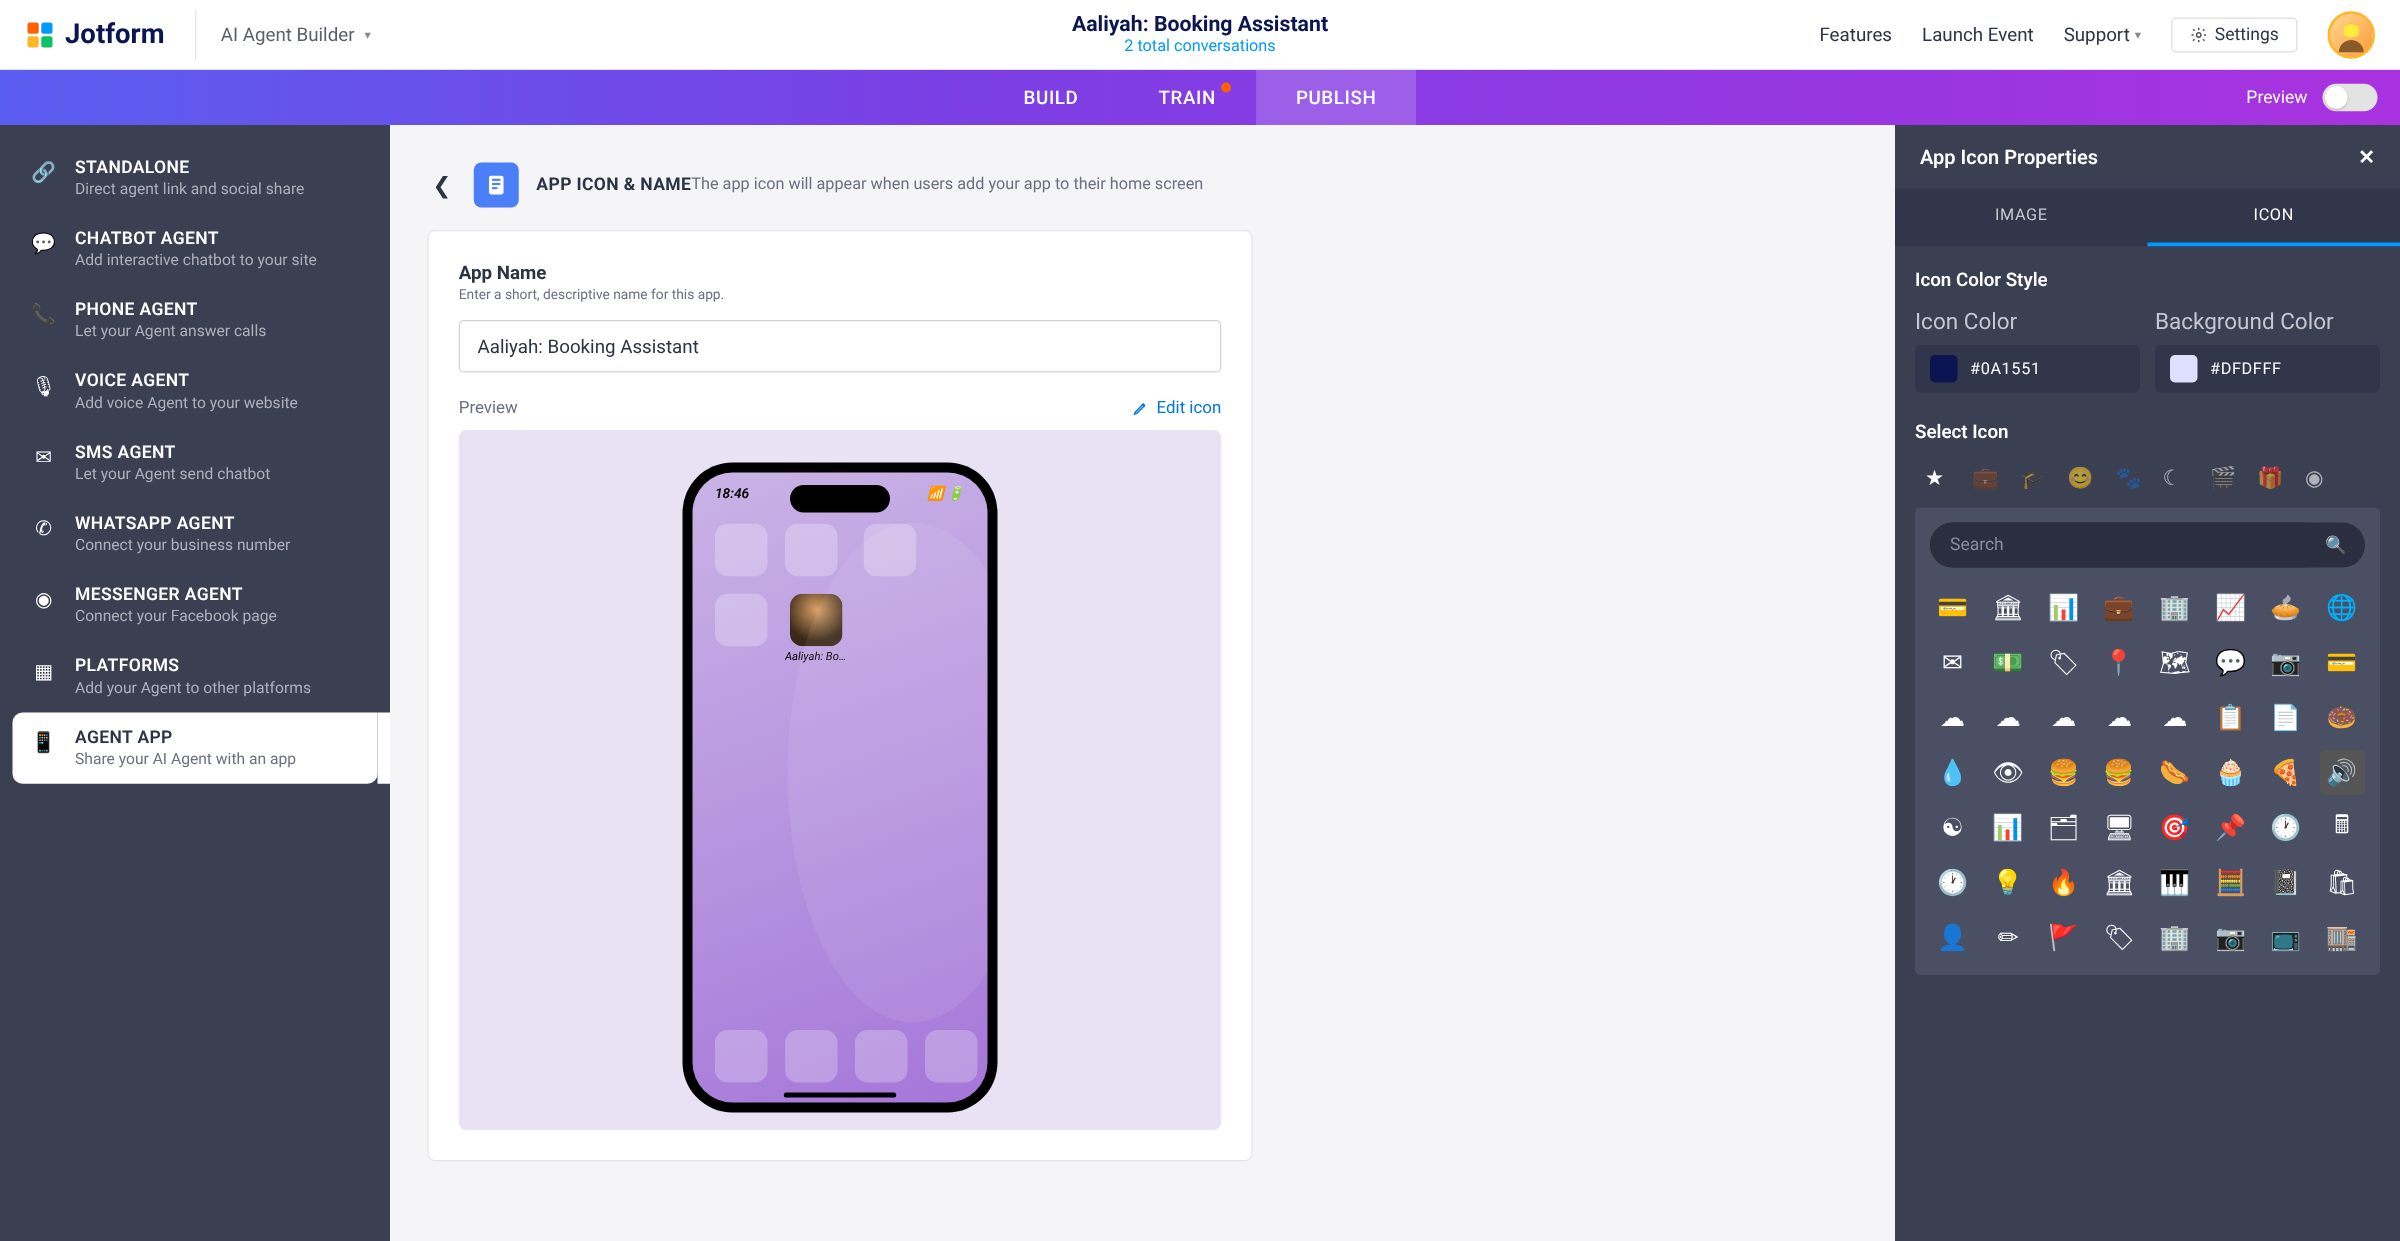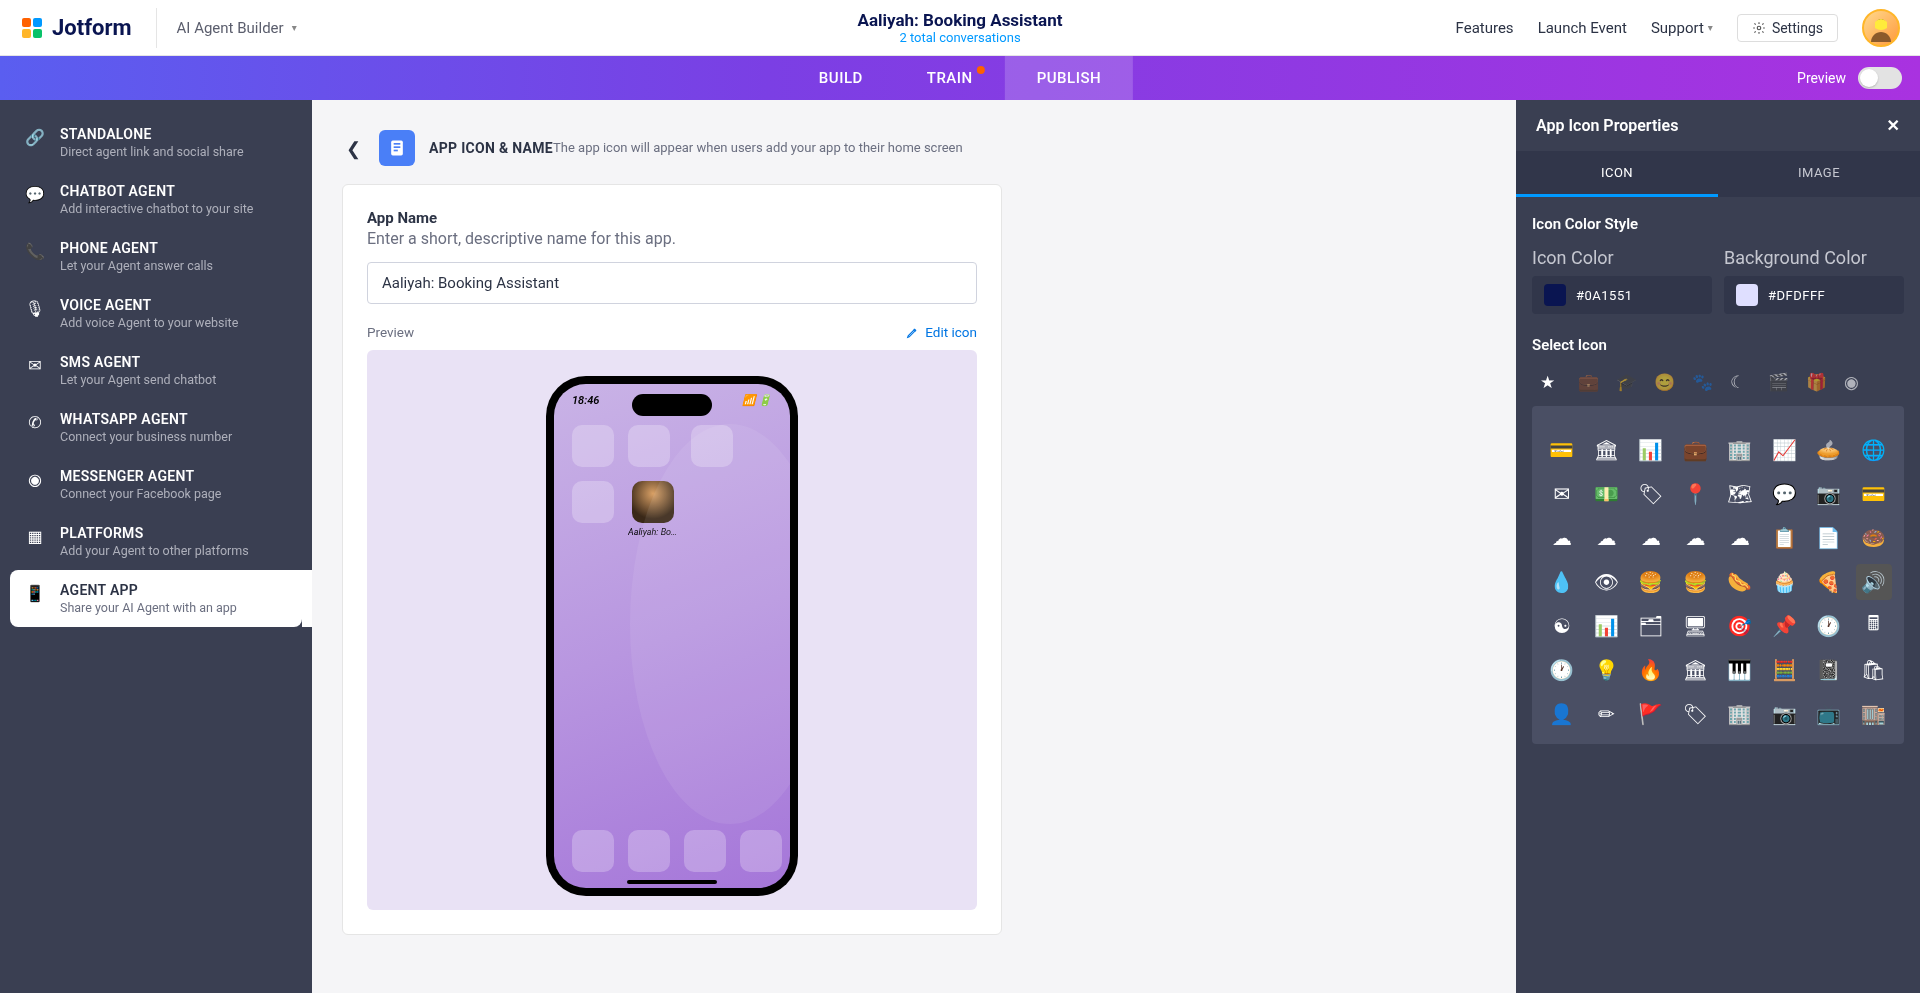--- a/index.html
+++ b/index.html
@@ -53,21 +53,21 @@
 .crumb-row { display: flex; align-items: center; gap: 14px; margin-bottom: 18px; }
 .back-arrow { font-size: 18px; color: #2c3345; cursor: pointer; padding:4px;}
 .crumb-icon { width: 36px; height: 36px; background: #4a7ff7; border-radius: 6px; display: flex; align-items: center; justify-content: center; }
 .crumb-icon svg { width: 20px; height: 20px; }
 .crumb-texts { display: flex; flex-direction: row; }
 .crumb-title { font-weight: 700; font-size: 14px; color: #2c3345; letter-spacing: .3px;}
 .crumb-desc { font-size: 13px; color: #6b6f80; }
 
 .card { background: #fff; border: 1px solid #e5e5e5; border-radius: 6px; padding: 24px; max-width: 660px; }
 .field-label { font-weight: 700; font-size: 15px; color: #2c3345; }
-.field-desc { font-size: 16px; color: #6b6f80; margin-top: 2px; }
+.field-desc { font-size: 11px; color: #6b6f80; margin-top: 2px; }
 .text-input { width: 100%; padding: 11px 14px; border: 1px solid #d0d3de; border-radius: 4px; margin-top: 14px; font-size: 15px; color: #2c3345; }
 .preview-row { display: flex; justify-content: space-between; align-items: center; margin-top: 20px; }
 .preview-label { font-size: 13.5px; color: #6b6f80; }
 .edit-link { color: #0075e3; font-size: 13.5px; cursor: pointer; display:flex;align-items:center;gap:6px;}
 .phone-area { background: #e9e2f5; border-radius: 6px; margin-top: 10px; padding: 26px; display: flex; justify-content: center; height:560px;font-style:italic;}
 
 
 .phone { width: 252px; height: 520px; background: #000; border-radius: 40px; padding: 8px; position: relative; }
 .phone-screen { width: 100%; height: 100%; background: linear-gradient(160deg,#c9b3e6 0%, #b896e0 50%, #a576d9 100%); border-radius: 32px; position: relative; overflow: hidden; }
 .notch { position: absolute; top: 10px; left: 50%; transform: translateX(-50%); width: 80px; height: 22px; background: #000; border-radius: 12px; z-index:2;}
@@ -312,22 +312,22 @@
         </div>
       </div>
     </div>
 
     <div class="panel">
       <div class="panel-header">
         <span>App Icon Properties</span>
         <span class="close-btn">✕</span>
       </div>
       <div class="panel-tabs">
+        <div class="ptab">IMAGE</div>
         <div class="ptab active">ICON</div>
-        <div class="ptab">IMAGE</div>
       </div>
       <div class="panel-body">
         <div class="section-label">Icon Color Style</div>
         <div class="color-row">
           <div class="color-col">
             <div class="color-label">Icon Color</div>
             <div class="color-input">
               <div class="swatch" style="background:#0A1551"></div>
               <span class="color-hex">#0A1551</span>
             </div>
@@ -349,20 +349,24 @@
             <span class="cat-tab cat-em">🎓</span>
             <span class="cat-tab cat-em">😊</span>
             <span class="cat-tab cat-em">🐾</span>
             <span class="cat-tab cat-em">☾</span>
             <span class="cat-tab cat-em">🎬</span>
             <span class="cat-tab cat-em">🎁</span>
             <span class="cat-tab cat-em">◉</span>
           </div>
 
         <div class="panel-outer">
+          <div class="search-wrap search-row">
+            <input class="icon-search" type="text" placeholder="Search" style="">
+            <span class="search-glass">🔍</span>
+          </div>
           <div class="icon-grid" id="icon-grid">
               <div class="icon-cell">💳</div>
               <div class="icon-cell">🏛</div>
               <div class="icon-cell">📊</div>
               <div class="icon-cell">💼</div>
               <div class="icon-cell">🏢</div>
               <div class="icon-cell">📈</div>
               <div class="icon-cell">🥧</div>
               <div class="icon-cell">🌐</div>
               <div class="icon-cell">✉</div>

